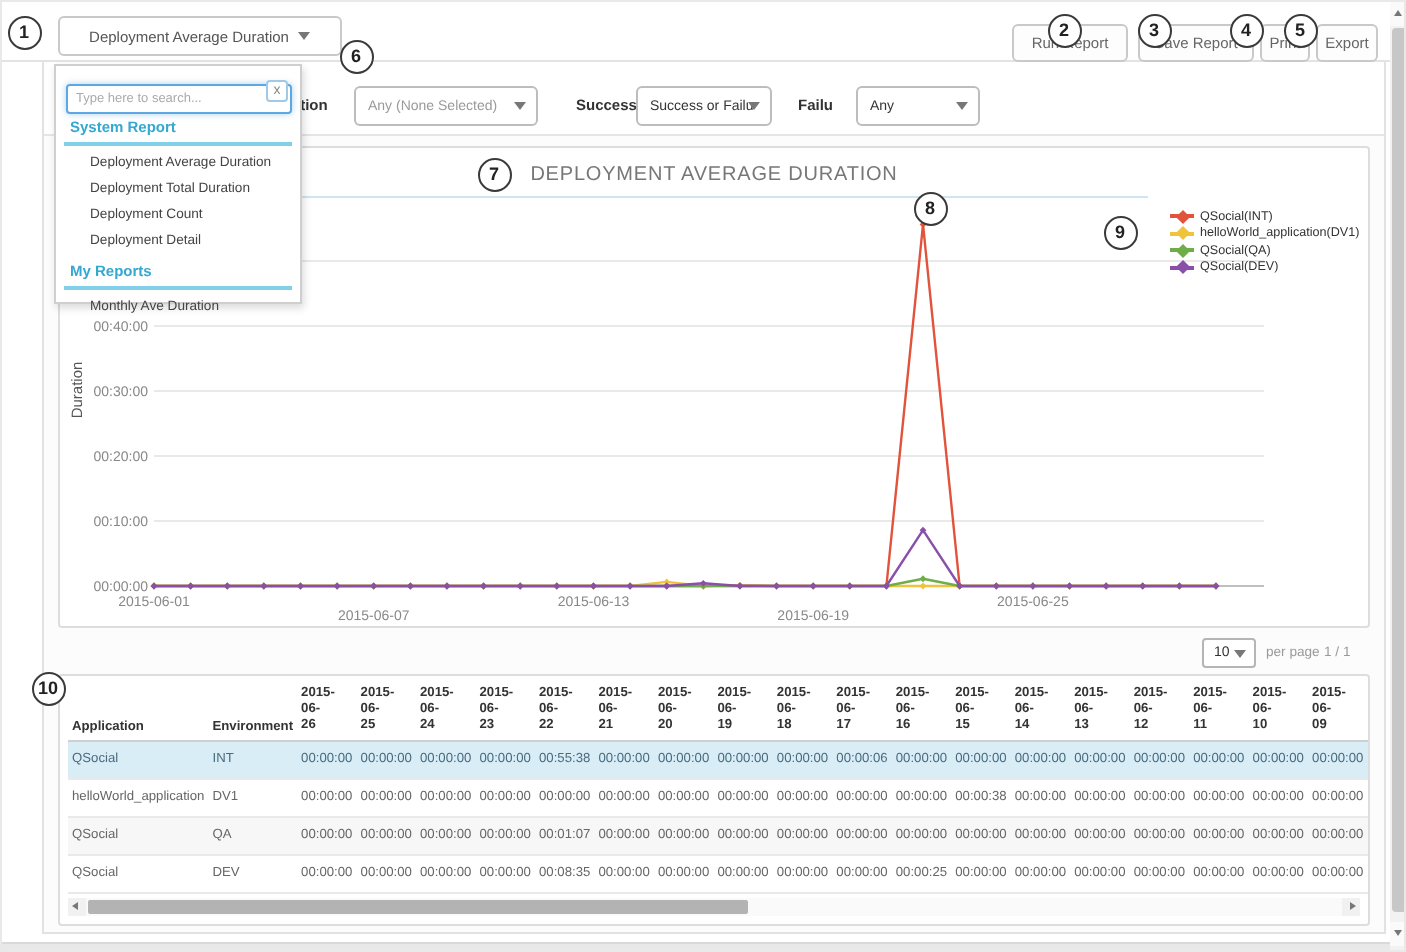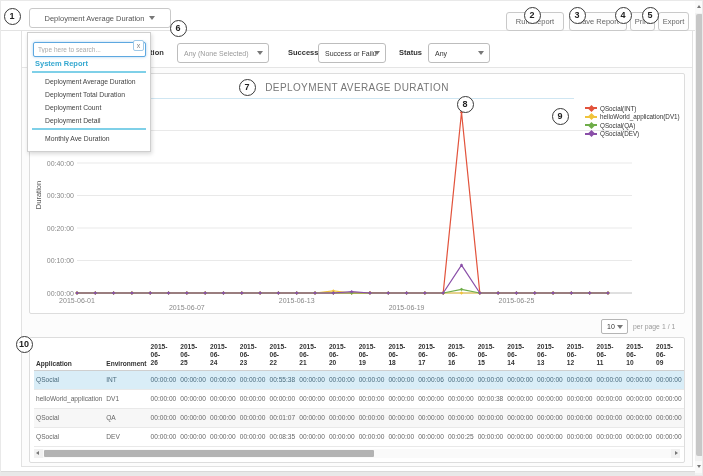--- a/index.html
+++ b/index.html
@@ -128,21 +128,21 @@
   <span class="f-label" style="left:122px;">Application</span>
   <div class="f-select muted" style="left:176px;width:92px;">
     <span>Any (None Selected)</span>
     <span class="caret-down"></span>
   </div>
   <span class="f-label" style="left:287px;">Success</span>
   <div class="f-select" style="left:317px;width:68px;">
     <span>Success or Failu</span>
     <span class="caret-down"></span>
   </div>
-  <span class="f-label" style="left:398px;">Status</span>
+  <span class="f-label" style="left:398px;">Failu</span>
   <div class="f-select" style="left:427px;width:62px;">
     <span>Any</span>
     <span class="caret-down"></span>
   </div>
 
   <div class="chart-panel">
     <div class="chart-title">DEPLOYMENT AVERAGE DURATION</div>
     <div class="chart-title-divider"></div>
     <svg class="chart-svg" id="chart-svg" width="654" height="214">
         <line x1="47" y1="193" x2="602" y2="193" stroke="#c0c0c0" stroke-width="1"></line>
@@ -533,20 +533,21 @@
       <input class="dd-search" placeholder="Type here to search..." style="">
       <span class="dd-clear">x</span>
     </div>
     <div id="dd-sections" style="position:absolute; left:0; top:22px; width:100%;">
         <div class="dd-section-title">System Report</div>
         <div class="dd-divider"></div>
         <div class="dd-item">Deployment Average Duration</div>
         <div class="dd-item">Deployment Total Duration</div>
         <div class="dd-item">Deployment Count</div>
         <div class="dd-item">Deployment Detail</div>
+        <div class="dd-section-title">My Reports</div>
         <div class="dd-divider"></div>
         <div class="dd-item">Monthly Ave Duration</div>
       </div>
   </div>
 
   <div class="vscroll">
     <span class="vs-btn" style="top:0;">
         <span class="tri-up"></span>
       </span>
     <span class="vs-thumb"></span>

